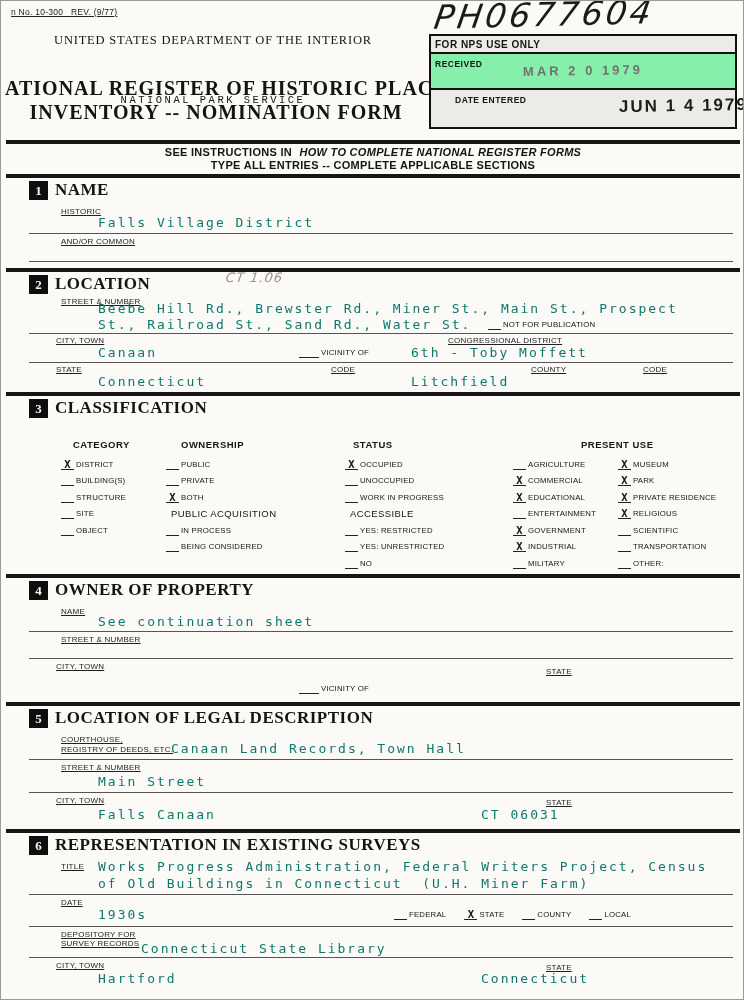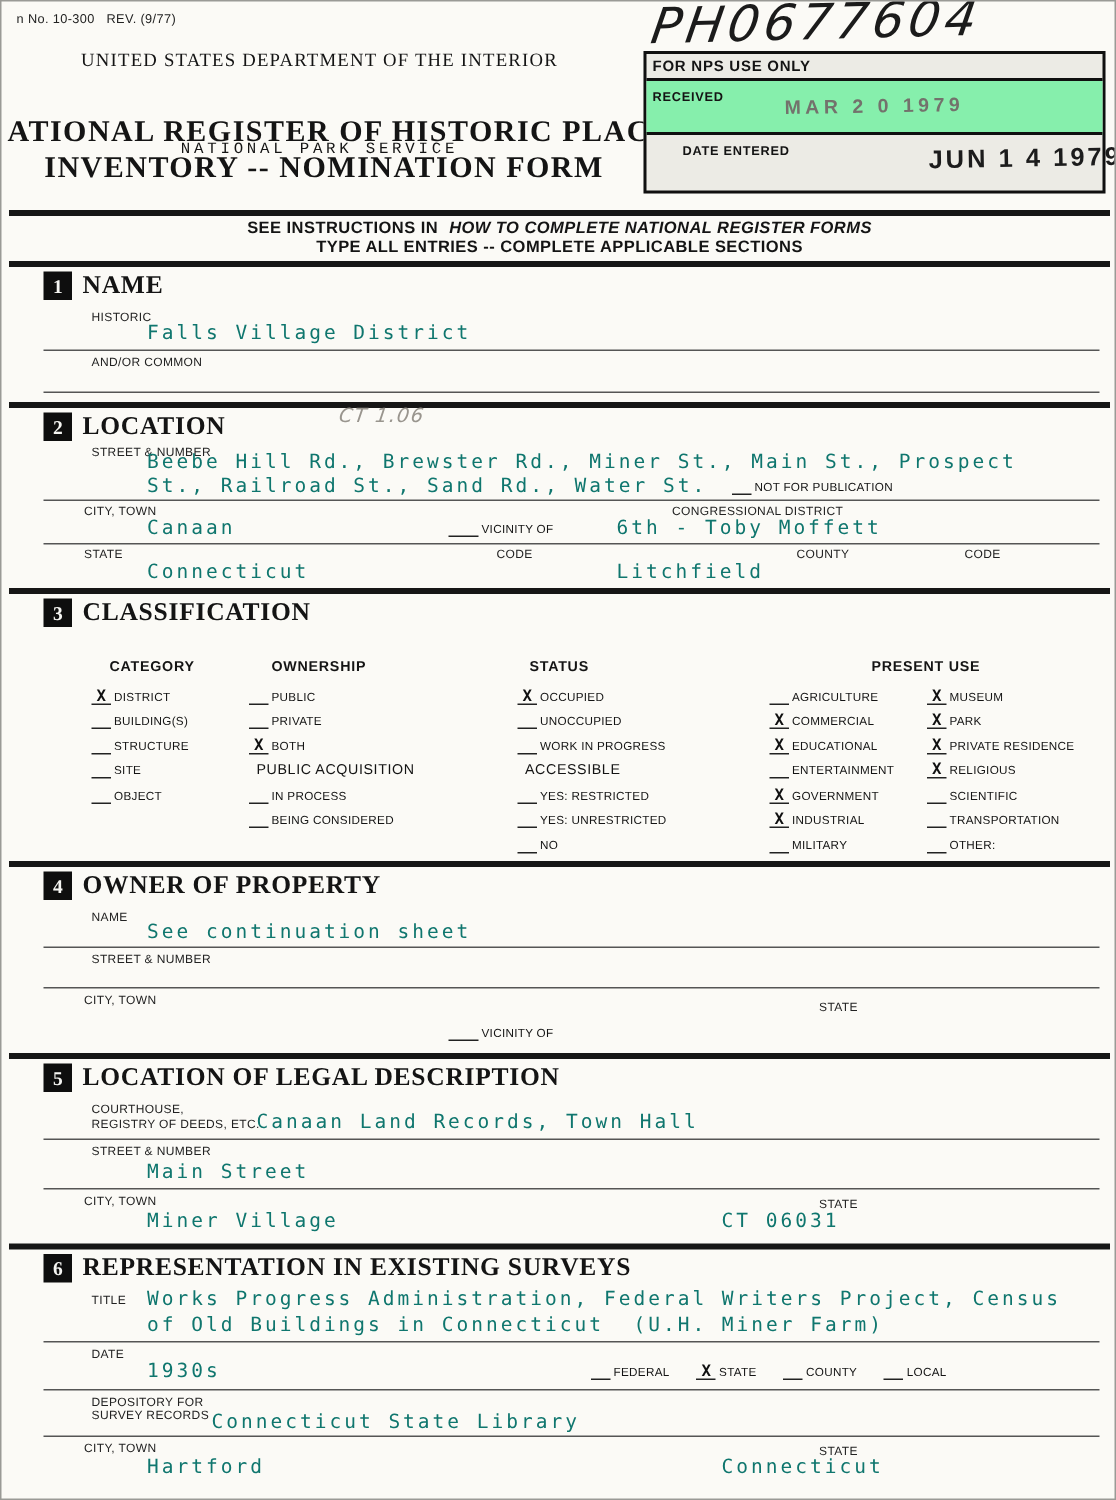--- a/index.html
+++ b/index.html
@@ -2,21 +2,21 @@
 <html><head>
 <meta charset="utf-8">
 <style>
   * { box-sizing: border-box; margin: 0; padding: 0; }
   html,body { width:744px; height:1000px; background:#d8d8d4; }
   .page { position:relative; width:744px; height:1000px; background:#fbfaf6;
           color:#141414; font-family:"Liberation Sans", sans-serif; overflow:hidden;
           border:1px solid #9a9a96; }
   .abs { position:absolute; }
 
-  .sans-label { font-size:8px; letter-spacing:.25px; white-space:pre; color:#222; }
+  .sans-label { font-size:8px; letter-spacing:.25px; white-space:pre; color:#222;text-decoration:underline; }
   .colheader  { font-size:9.5px; font-weight:700; letter-spacing:.5px; }
   .typed { font-family:"DejaVu Sans Mono","Liberation Mono",monospace; font-size:13px;
            letter-spacing:2px; white-space:pre; color:#0f766e; }
   .heading { font-family:"Liberation Serif","DejaVu Serif",serif; font-size:17px;
              font-weight:700; letter-spacing:.5px; }
   .numbox { position:absolute; width:19px; height:19px; background:#0e0e0e; color:#f5f5f2;
             font-family:"Liberation Serif",serif; font-weight:700; font-size:13px;
             display:flex; align-items:center; justify-content:center; }
   .bar  { position:absolute; left:5px; width:734px; height:4px; background:#161616; }
   .rule { position:absolute; left:28px; width:704px; height:0; border-bottom:1px solid #555; }
@@ -355,21 +355,21 @@
   <div class="abs heading" style="left:54px;top:707px">LOCATION OF LEGAL DESCRIPTION</div>
   <div class="abs sans-label" style="left:60px;top:734px">COURTHOUSE,</div>
   <div class="abs sans-label" style="left:60px;top:744px">REGISTRY OF DEEDS, ETC.</div>
   <div class="abs typed" style="left:170px;top:740px">Canaan Land Records, Town Hall</div>
   <div class="rule" style="top:758px"></div>
   <div class="abs sans-label" style="left:60px;top:762px">STREET &amp; NUMBER</div>
   <div class="abs typed" style="left:97px;top:773px">Main Street</div>
   <div class="rule" style="top:791px"></div>
   <div class="abs sans-label" style="left:55px;top:795px">CITY, TOWN</div>
   <div class="abs sans-label" style="left:545px;top:797px">STATE</div>
-  <div class="abs typed" style="left:97px;top:806px">Miner Village</div>
+  <div class="abs typed" style="left:97px;top:806px">Falls Canaan</div>
   <div class="abs typed" style="left:480px;top:806px">CT 06031</div>
   <div class="bar" style="top:828px"></div>
 
   <div class="numbox" style="left:28px;top:835px">6</div>
   <div class="abs heading" style="left:54px;top:834px">REPRESENTATION IN EXISTING SURVEYS</div>
   <div class="abs sans-label" style="left:60px;top:861px">TITLE</div>
   <div class="abs typed" style="left:97px;top:858px">Works Progress Administration, Federal Writers Project, Census</div>
   <div class="abs typed" style="left:97px;top:875px">of Old Buildings in Connecticut  (U.H. Miner Farm)</div>
   <div class="rule" style="top:893px"></div>
   <div class="abs sans-label" style="left:60px;top:897px">DATE</div>

